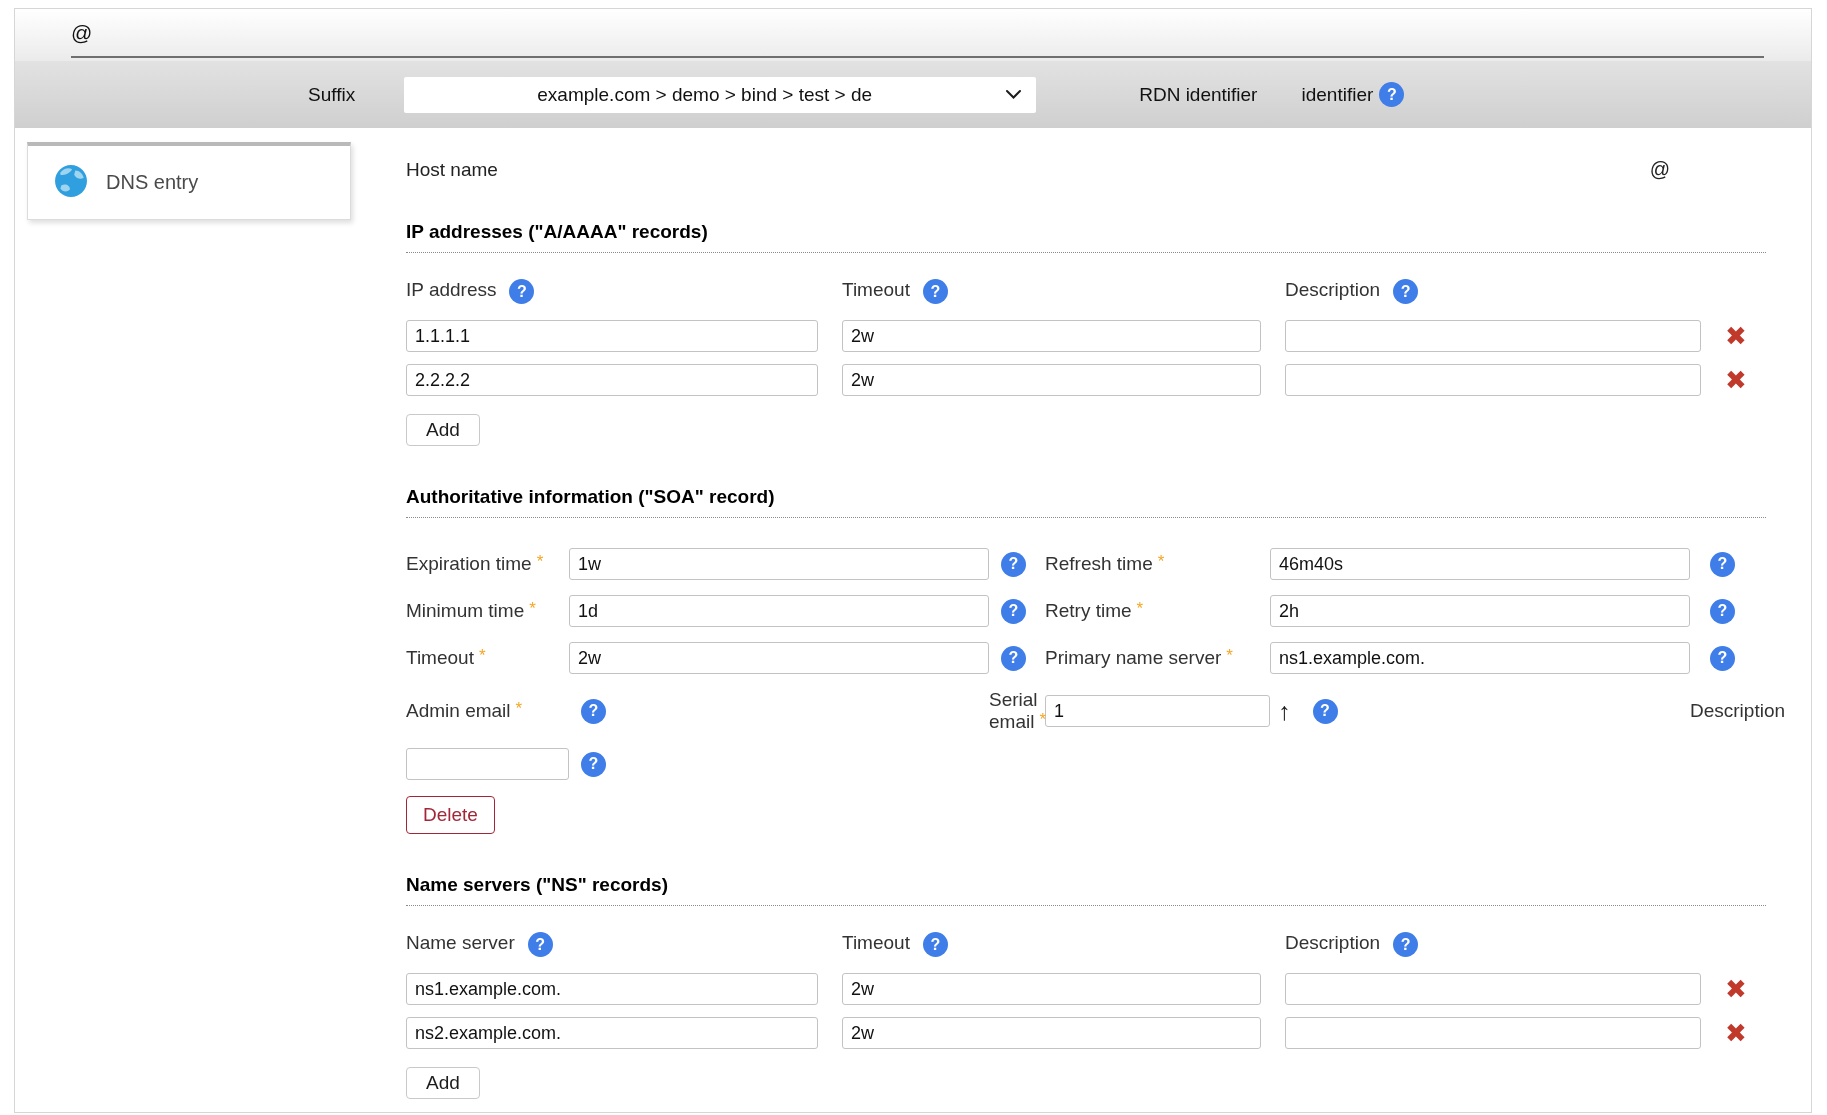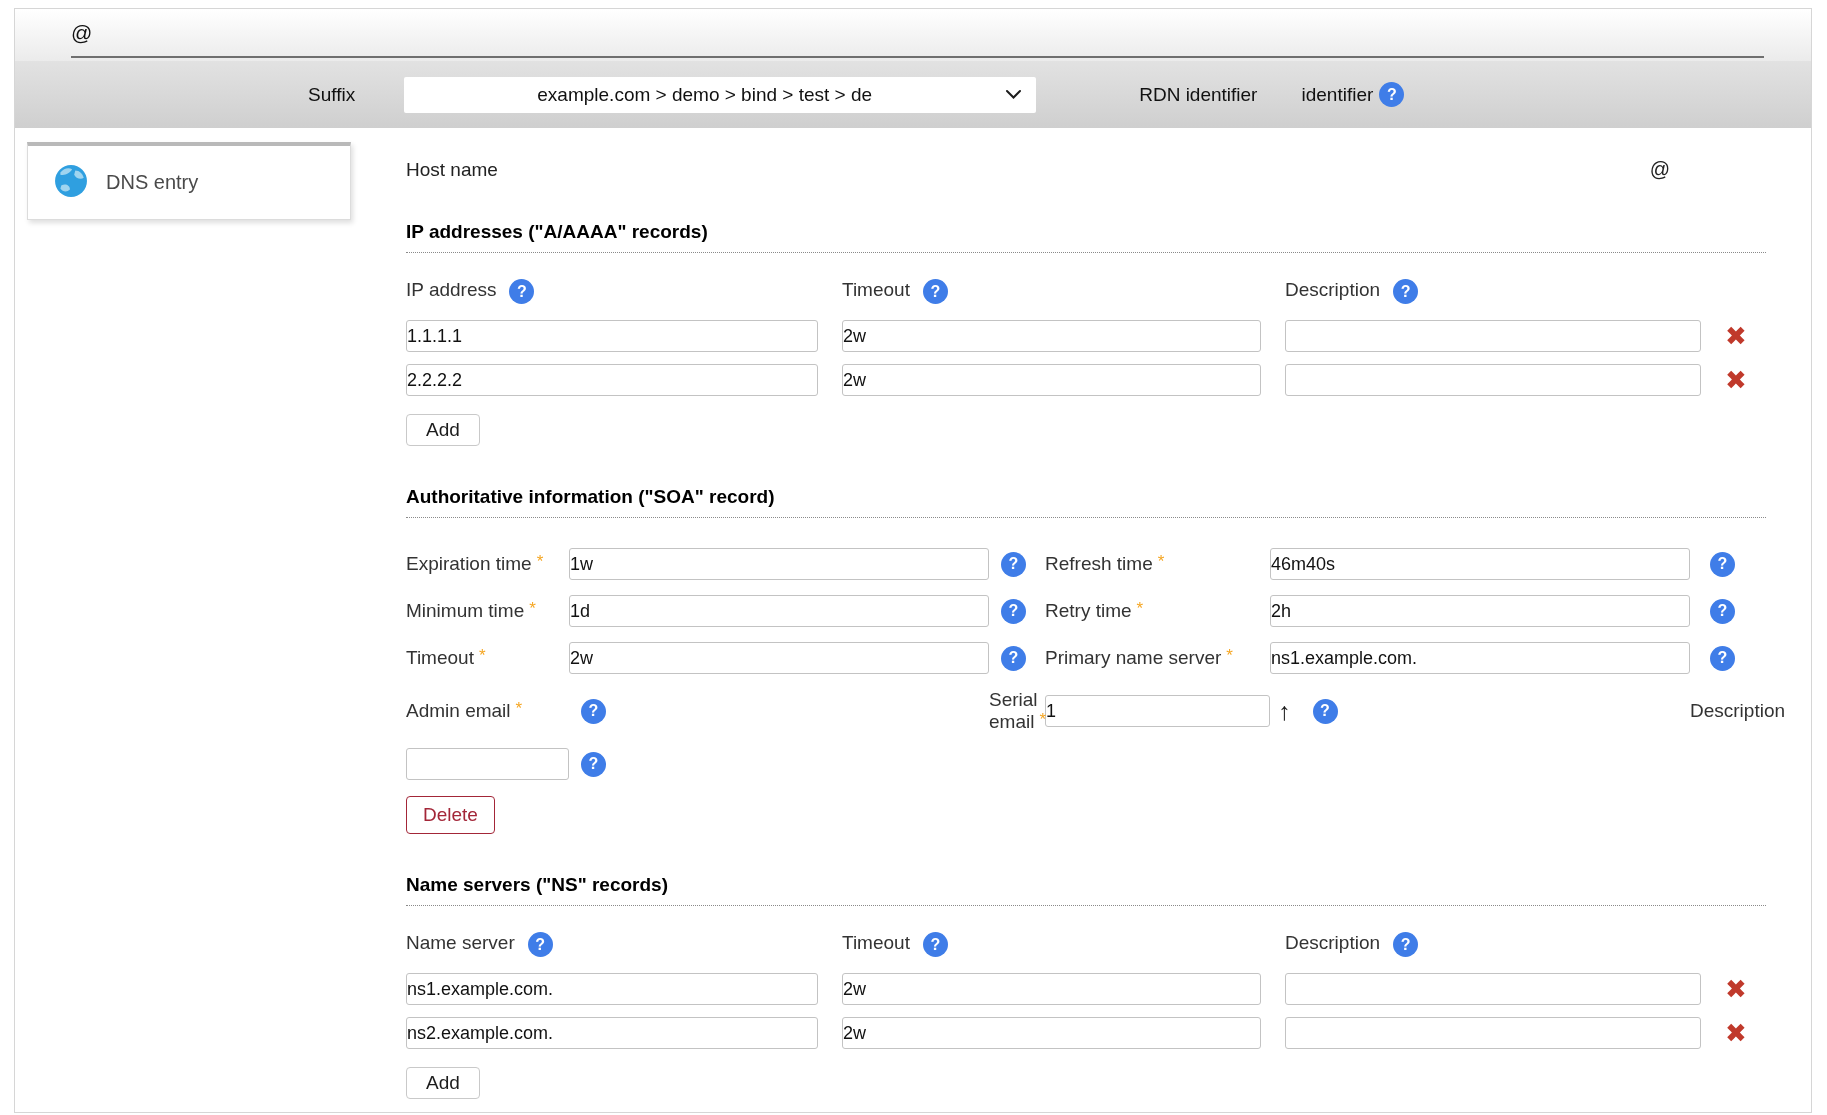--- a/index.html
+++ b/index.html
@@ -90,21 +90,21 @@
     column-gap: 24px; row-gap: 12px;
     align-items: center; margin-top: 26px;
   }
   .col-head {
     display: flex; align-items: flex-start; gap: 13px;
     font-size: 19px; color: #333; margin-bottom: 4px;
   }
   input[type="text"] {
     width: 100%; height: 32px;
     border: 1px solid #c3c3c3; border-radius: 3px;
-    padding: 0 0; font-size: 18px; color: #111;
+    padding: 0 8px; font-size: 18px; color: #111;
     font-family: "Liberation Sans", "DejaVu Sans", sans-serif;
     background: #fff; outline: none;
   }
   .del-x {
     font-size: 26px; line-height: 26px;
     color: var(--remove-red, #c0392b);
     cursor: pointer; user-select: none; text-align: left;
   }
   .btn {
     margin-top: 18px;

